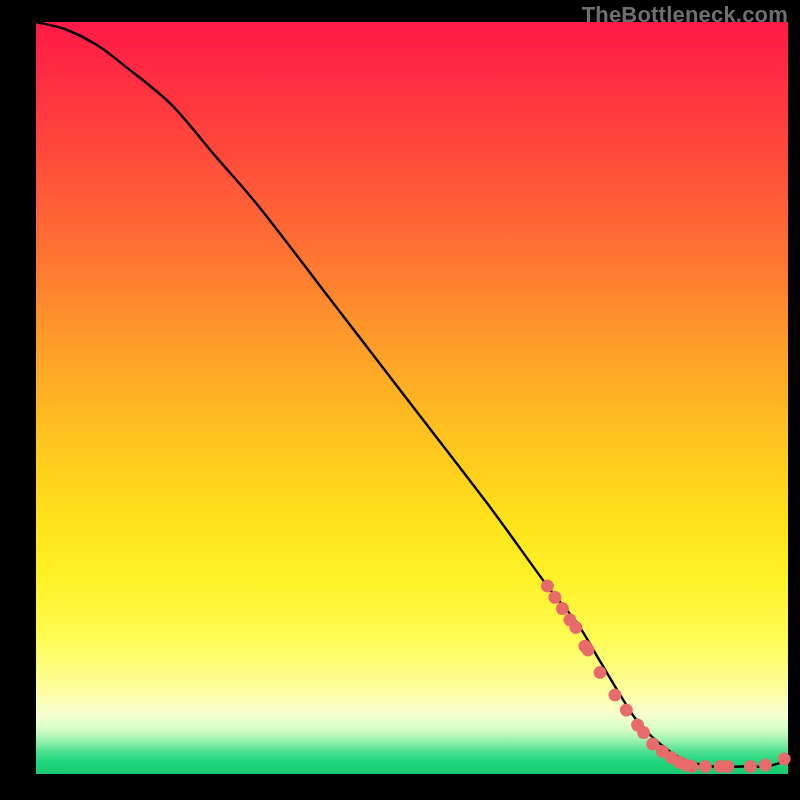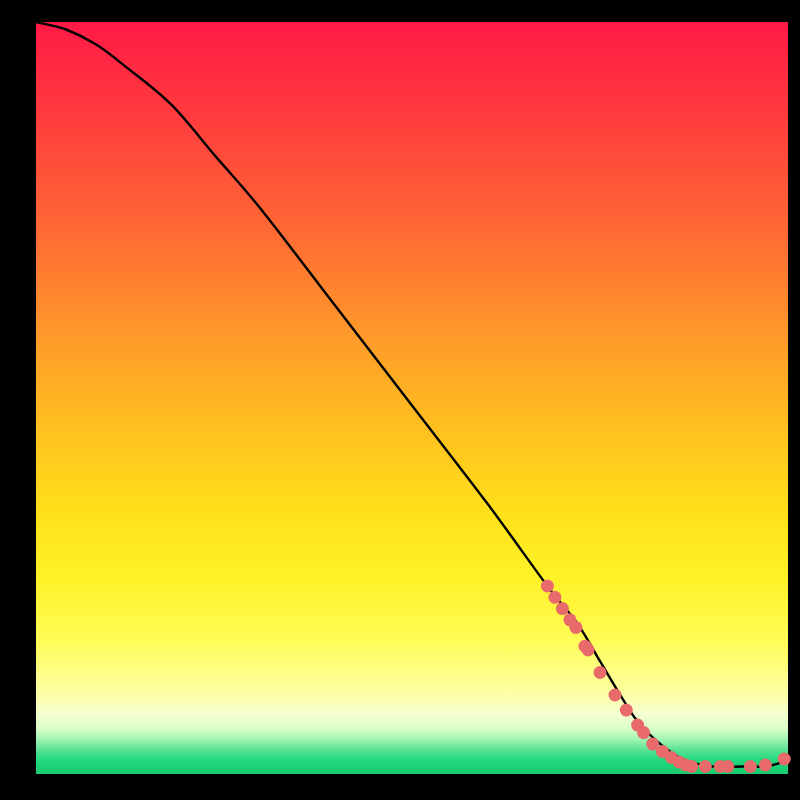--- a/index.html
+++ b/index.html
@@ -100,13 +100,14 @@
           <circle cx="655.7" cy="744.5" r="6.5" class="dot"></circle>
           <circle cx="669.3" cy="744.5" r="6.5" class="dot"></circle>
           <circle cx="684.3" cy="744.5" r="6.5" class="dot"></circle>
           <circle cx="691.8" cy="744.5" r="6.5" class="dot"></circle>
           <circle cx="714.4" cy="744.5" r="6.5" class="dot"></circle>
           <circle cx="729.4" cy="743.0" r="6.5" class="dot"></circle>
           <circle cx="748.2" cy="737.0" r="6.5" class="dot"></circle>
         </g>
     </svg>
   </div>
+  <div class="watermark">TheBottleneck.com</div>
 </div>
 
 </body></html>

